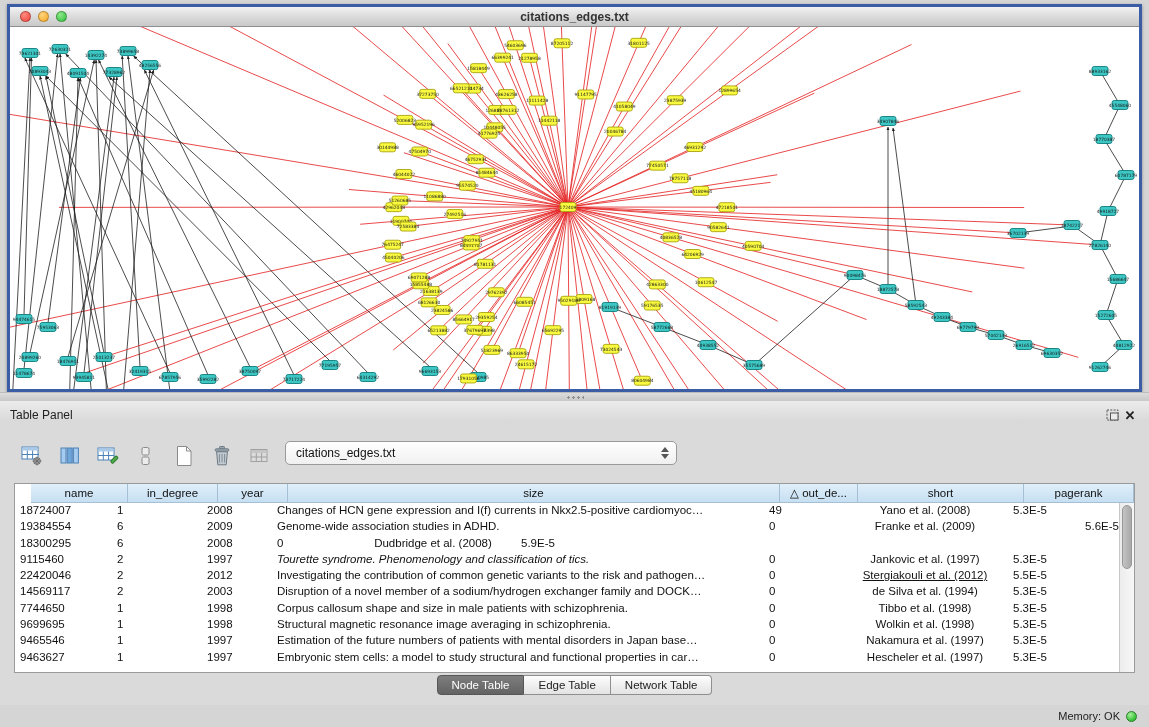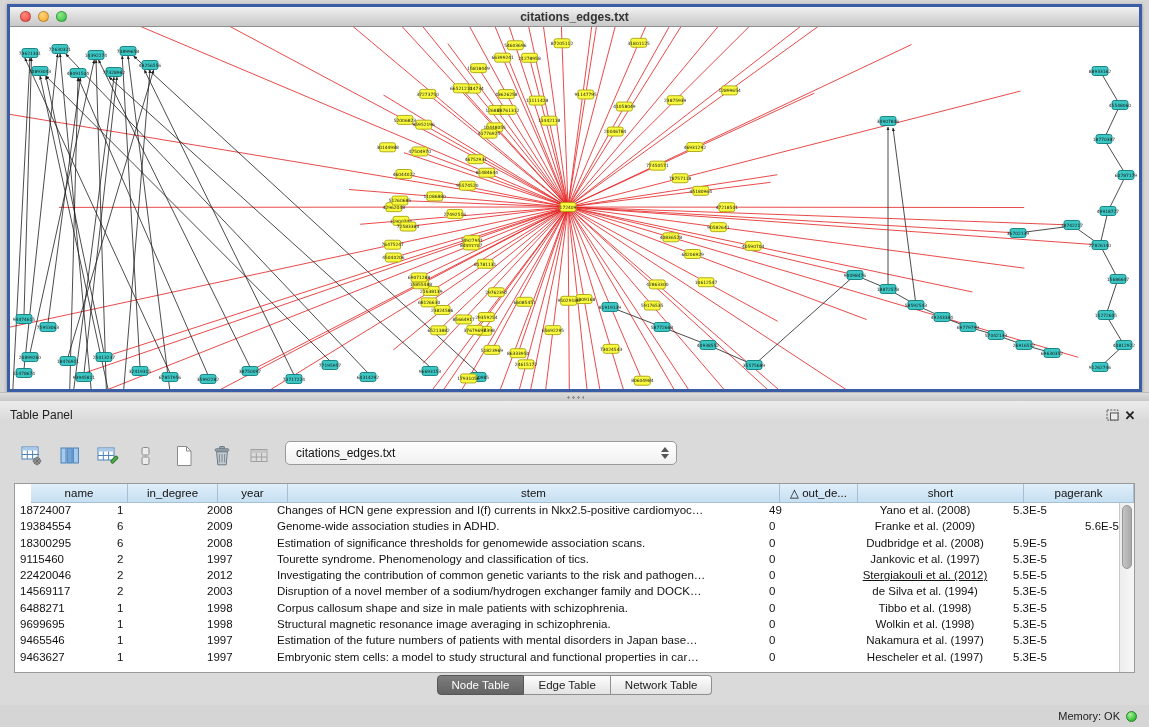--- a/index.html
+++ b/index.html
@@ -830,21 +830,21 @@
           <span class="tri-up"></span>
           <span class="tri-dn"></span>
         </span>
     </div>
 
     <div class="table-wrap">
       <div class="thead" id="thead">
           <div class="th" style="width: 97px;">name</div>
           <div class="th" style="width: 90px;">in_degree</div>
           <div class="th" style="width: 70px;">year</div>
-          <div class="th" style="width: 492px;">stem</div>
+          <div class="th" style="width: 492px;">size</div>
           <div class="th" style="width: 78px;">△ out_de...</div>
           <div class="th" style="width: 166px;">short</div>
           <div class="th" style="flex: 1 1 0%;">pagerank</div>
         </div>
       <div class="tbody" id="tbody">
           <div class="tr">
             <div class="td" style="width: 97px;">18724007</div>
             <div class="td" style="width: 90px;">1</div>
             <div class="td" style="width: 70px;">2008</div>
             <div class="td" style="width: 492px;">Changes of HCN gene expression and I(f) currents in Nkx2.5-positive cardiomyoc…</div>
@@ -858,30 +858,29 @@
             <div class="td" style="width: 70px;">2009</div>
             <div class="td" style="width: 492px;">Genome-wide association studies in ADHD.</div>
             <div class="td" style="width: 78px;">0</div>
             <div class="td center" style="width: 166px;">Franke et al. (2009)</div>
             <div class="td" style="flex: 1 1 0%; text-align: right;">5.6E-5</div>
           </div>
           <div class="tr">
             <div class="td" style="width: 97px;">18300295</div>
             <div class="td" style="width: 90px;">6</div>
             <div class="td" style="width: 70px;">2008</div>
-            <div class="td" style="width: 492px;">Estimation of significance thresholds for genomewide association scans.</div>
             <div class="td" style="width: 78px;">0</div>
             <div class="td center" style="width: 166px;">Dudbridge et al. (2008)</div>
             <div class="td" style="flex: 1 1 0%;">5.9E-5</div>
           </div>
           <div class="tr">
             <div class="td" style="width: 97px;">9115460</div>
             <div class="td" style="width: 90px;">2</div>
             <div class="td" style="width: 70px;">1997</div>
-            <div class="td" style="width: 492px;">Tourette syndrome. Phenomenology and classification of tics.</div>
+            <div class="td" style="width: 492px; font-style: italic;">Tourette syndrome. Phenomenology and classification of tics.</div>
             <div class="td" style="width: 78px;">0</div>
             <div class="td center" style="width: 166px;">Jankovic et al. (1997)</div>
             <div class="td" style="flex: 1 1 0%;">5.3E-5</div>
           </div>
           <div class="tr">
             <div class="td" style="width: 97px;">22420046</div>
             <div class="td" style="width: 90px;">2</div>
             <div class="td" style="width: 70px;">2012</div>
             <div class="td" style="width: 492px;">Investigating the contribution of common genetic variants to the risk and pathogen…</div>
             <div class="td" style="width: 78px;">0</div>
@@ -891,21 +890,21 @@
           <div class="tr">
             <div class="td" style="width: 97px;">14569117</div>
             <div class="td" style="width: 90px;">2</div>
             <div class="td" style="width: 70px;">2003</div>
             <div class="td" style="width: 492px;">Disruption of a novel member of a sodium/hydrogen exchanger family and DOCK…</div>
             <div class="td" style="width: 78px;">0</div>
             <div class="td center" style="width: 166px;">de Silva et al. (1994)</div>
             <div class="td" style="flex: 1 1 0%;">5.3E-5</div>
           </div>
           <div class="tr">
-            <div class="td" style="width: 97px;">6488271</div>
+            <div class="td" style="width: 97px;">7744650</div>
             <div class="td" style="width: 90px;">1</div>
             <div class="td" style="width: 70px;">1998</div>
             <div class="td" style="width: 492px;">Corpus callosum shape and size in male patients with schizophrenia.</div>
             <div class="td" style="width: 78px;">0</div>
             <div class="td center" style="width: 166px;">Tibbo et al. (1998)</div>
             <div class="td" style="flex: 1 1 0%;">5.3E-5</div>
           </div>
           <div class="tr">
             <div class="td" style="width: 97px;">9699695</div>
             <div class="td" style="width: 90px;">1</div>

